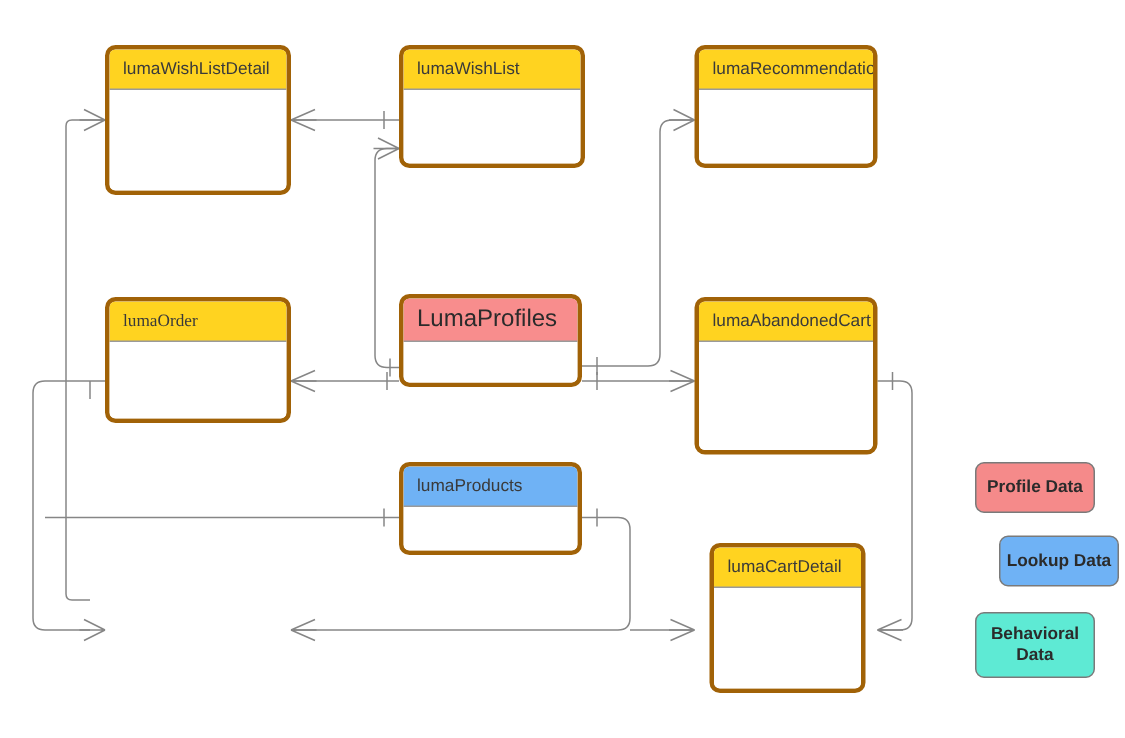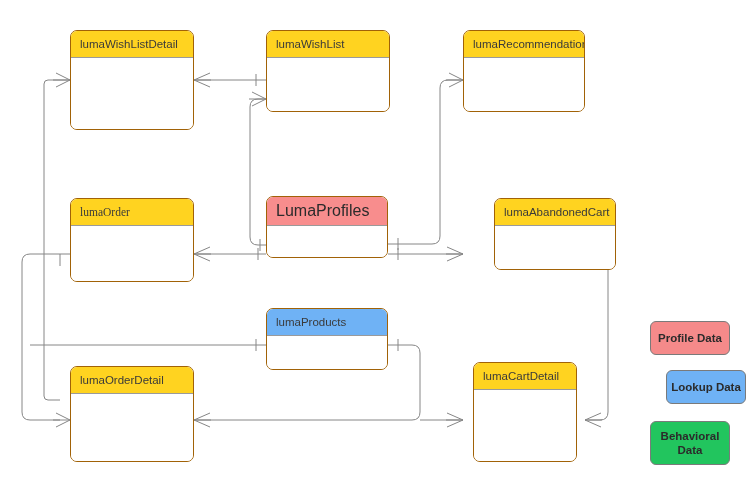--- a/index.html
+++ b/index.html
@@ -8,21 +8,21 @@
     background:#ffffff;
     font-family:"Liberation Sans", sans-serif;
     overflow:hidden;
     position:relative;
   }
   #canvas{position:absolute;left:0;top:0;width:750px;height:492px;}
   svg.wires{position:absolute;left:0;top:0;width:750px;height:492px;}
   .entity{
     position:absolute;
     box-sizing:border-box;
-    border:1px solid #a16207;
+    border:3px solid #a16207;
     border-radius:7px;
     background:#ffffff;
     overflow:hidden;
     box-shadow:0 0 0 0 rgba(0,0,0,0);
   }
   .entity .hdr{
     height:26px;
     line-height:26px;
     font-size:11.5px;
     color:#3a3a3a;
@@ -47,25 +47,24 @@
     border:1px solid #7a7a7a;
     border-radius:6px;
     display:flex;
     align-items:center;
     justify-content:center;
     text-align:center;
     font-size:11.5px;
     font-weight:bold;
     color:#2b2b2b;
     line-height:14px;
-    margin-top:13px;
   }
   .lg-profile{background:#f58a8a;}
   .lg-lookup{background:#6fb2f5;}
-  .lg-behavioral{background:#22c55e;text-align:center;}
+  .lg-behavioral{background:#5eead4;text-align:center;}
 </style>
 </head>
 <body>
 
 <div id="canvas">
 
   <svg class="wires" viewBox="0 0 750 492" xmlns="http://www.w3.org/2000/svg">
     <g fill="none" stroke="#868686" stroke-width="1" stroke-linecap="butt" stroke-linejoin="round">
 
       <path d="M266,80 L194,80"></path>
@@ -134,34 +133,30 @@
   <div class="entity" style="left:70px;top:198px;width:124px;height:84px;font-family:Liberation Serif, serif;">
     <div class="hdr hdr-behavioral">lumaOrder</div>
     <div class="body"></div>
   </div>
 
   <div class="entity profile" style="left:266px;top:196px;width:122px;height:62px;">
     <div class="hdr hdr-profile">LumaProfiles</div>
     <div class="body"></div>
   </div>
 
-  <div class="entity" style="left:463px;top:198px;width:122px;height:72px;margin-left:31px;">
+  <div class="entity" style="left:463px;top:198px;width:122px;height:105px;">
     <div class="hdr hdr-behavioral">lumaAbandonedCart</div>
     <div class="body"></div>
   </div>
 
   <div class="entity" style="left:266px;top:308px;width:122px;height:62px;">
     <div class="hdr hdr-lookup">lumaProducts</div>
     <div class="body"></div>
   </div>
 
-  <div class="entity" style="left:70px;top:366px;width:124px;height:96px;">
-    <div class="hdr hdr-behavioral">lumaOrderDetail</div>
-    <div class="body"></div>
-  </div>
 
   <div class="entity" style="left:473px;top:362px;width:104px;height:100px;">
     <div class="hdr hdr-behavioral">lumaCartDetail</div>
     <div class="body"></div>
   </div>
 
   <div class="legend-item lg-profile" style="left:650px;top:308px;width:80px;height:34px;">
     <span>Profile Data</span>
   </div>
 

